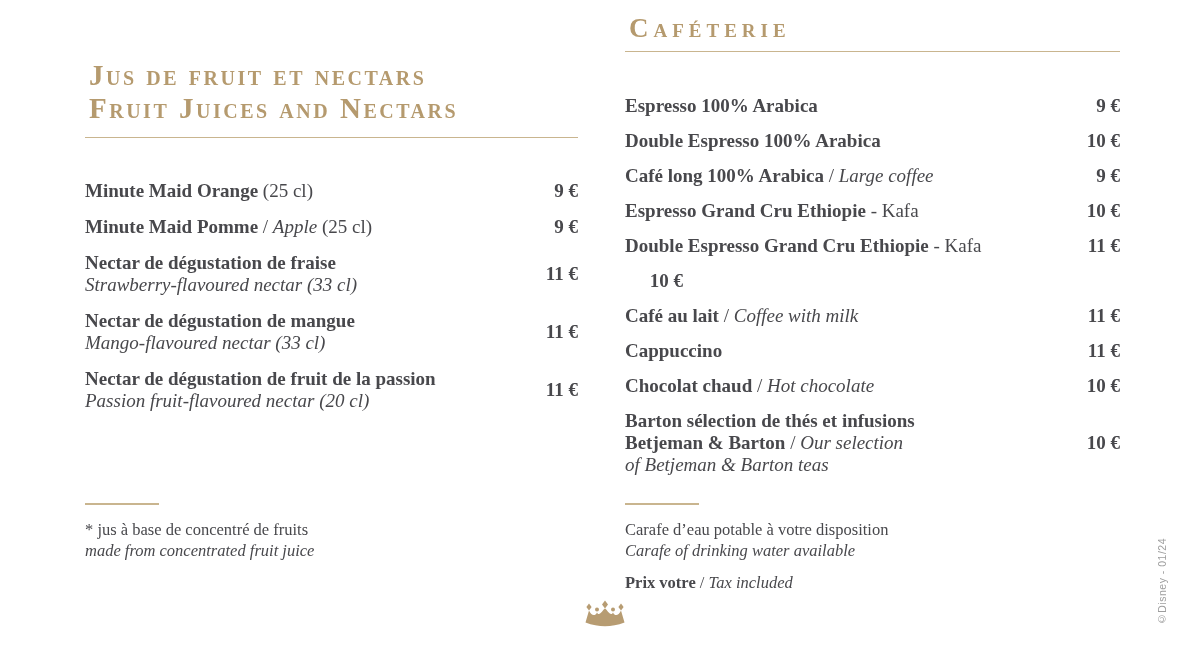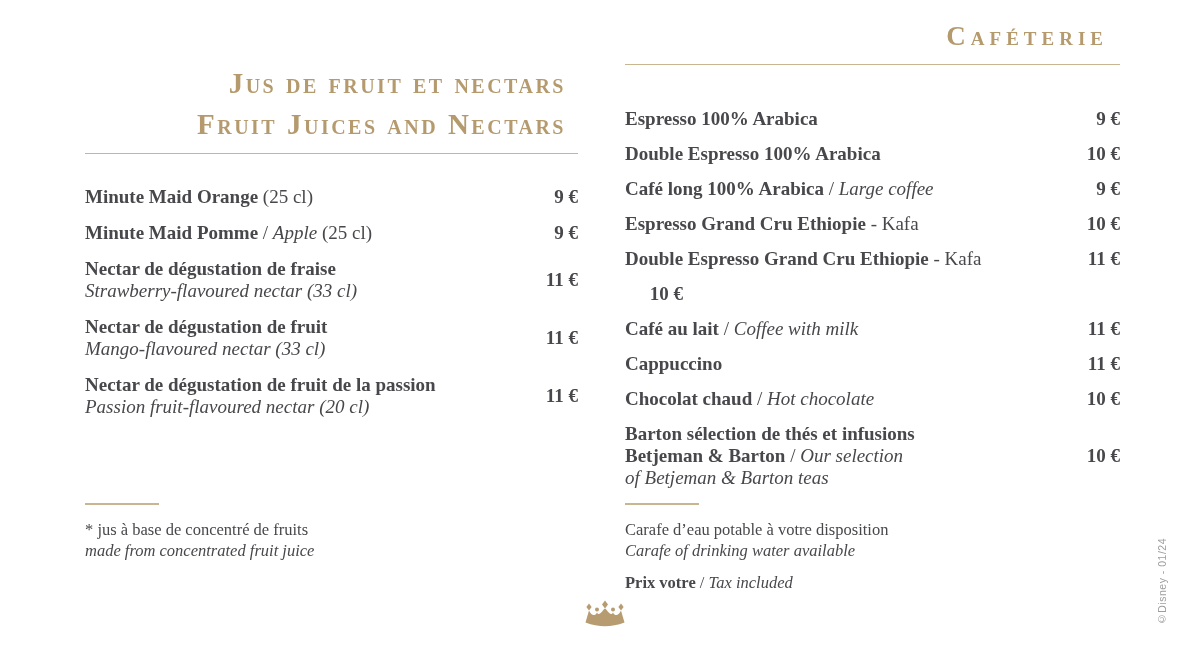--- a/index.html
+++ b/index.html
@@ -9,38 +9,38 @@
     background: #ffffff;
     overflow: hidden;
     font-family: "Liberation Serif", "DejaVu Serif", serif;
     color: #48484c;
   }
   .col { position: absolute; }
   .col-left  { left: 85px;  top: 57px; width: 493px; }
   .col-right { left: 625px; top: 8px;  width: 495px; }
 
   .section-title {
-    text-align: right;
+    text-align: left;
     color: #b59a6e;
     font-variant: small-caps;
     font-weight: 700;
-    margin: 12px;
+    margin: 4px;
   }
   .col-left .section-title  { font-size: 29px; line-height: 29px; letter-spacing: 2.5px; }
   .col-right .section-title { font-size: 27px; line-height: 32px; letter-spacing: 5px; }
 
   .divider {
     border: none;
     border-top: 1px solid #c9b58f;
     margin: 0;
   }
   .col-left .divider  { margin-top: 14px; }
   .col-right .divider { margin-top: 7px; }
 
-  .items { margin-top: 32px; }
+  .items { margin-top: 42px; }
   .col-right .items { margin-top: 43px; }
 
   .menu-row {
     display: flex;
     justify-content: space-between;
     align-items: center;
     margin-bottom: 14px;
   }
   .col-right .menu-row { margin-bottom: 13px; }
 
@@ -123,21 +123,21 @@
         </div>
         <div class="menu-row">
           <div class="item-text">
             <div class="item-line"><span class="fr">Nectar de dégustation de fraise</span></div>
             <div class="item-line en">Strawberry-flavoured nectar (33 cl)</div>
           </div>
           <div class="price">11 €</div>
         </div>
         <div class="menu-row">
           <div class="item-text">
-            <div class="item-line"><span class="fr">Nectar de dégustation de fruit</span></div>
+            <div class="item-line"><span class="fr">Nectar de dégustation de mangue</span></div>
             <div class="item-line en">Mango-flavoured nectar (33 cl)</div>
           </div>
           <div class="price">11 €</div>
         </div>
         <div class="menu-row">
           <div class="item-text">
             <div class="item-line"><span class="fr">Nectar de dégustation de fruit de la passion</span></div>
             <div class="item-line en">Passion fruit-flavoured nectar (20 cl)</div>
           </div>
           <div class="price">11 €</div>

